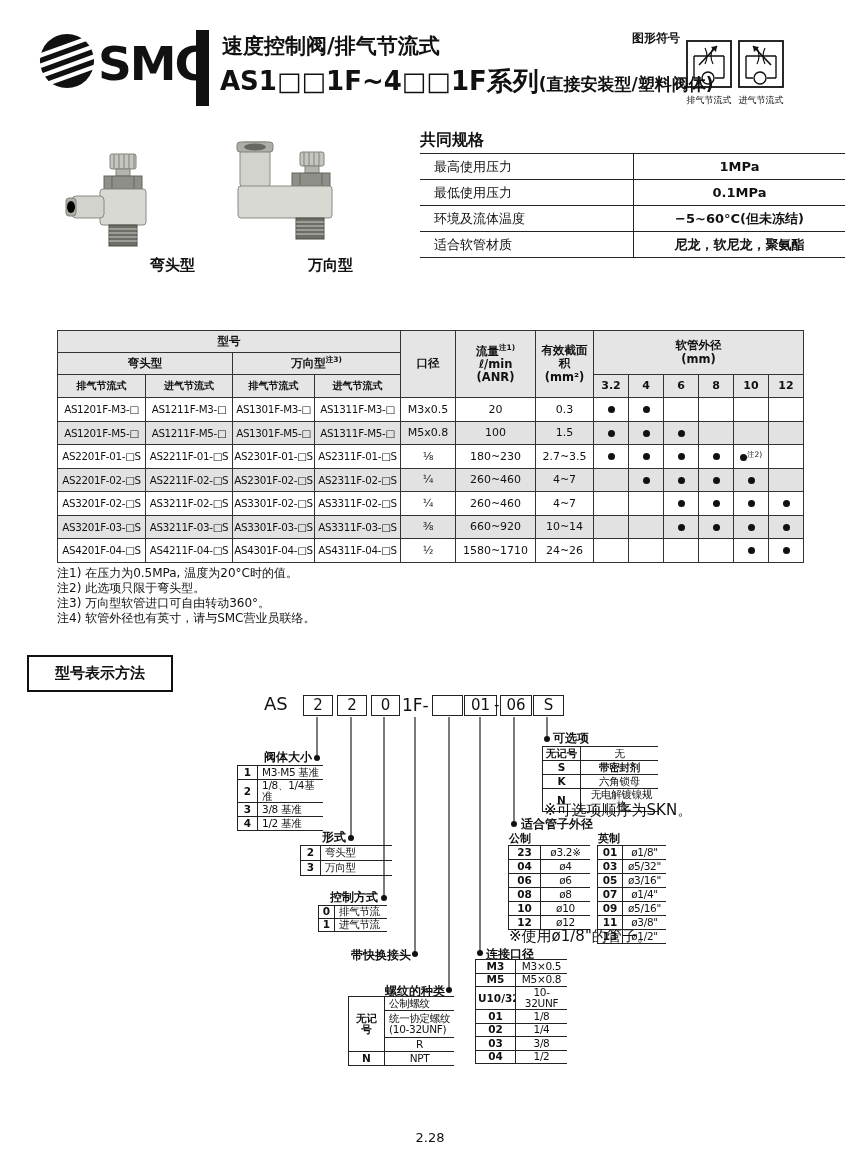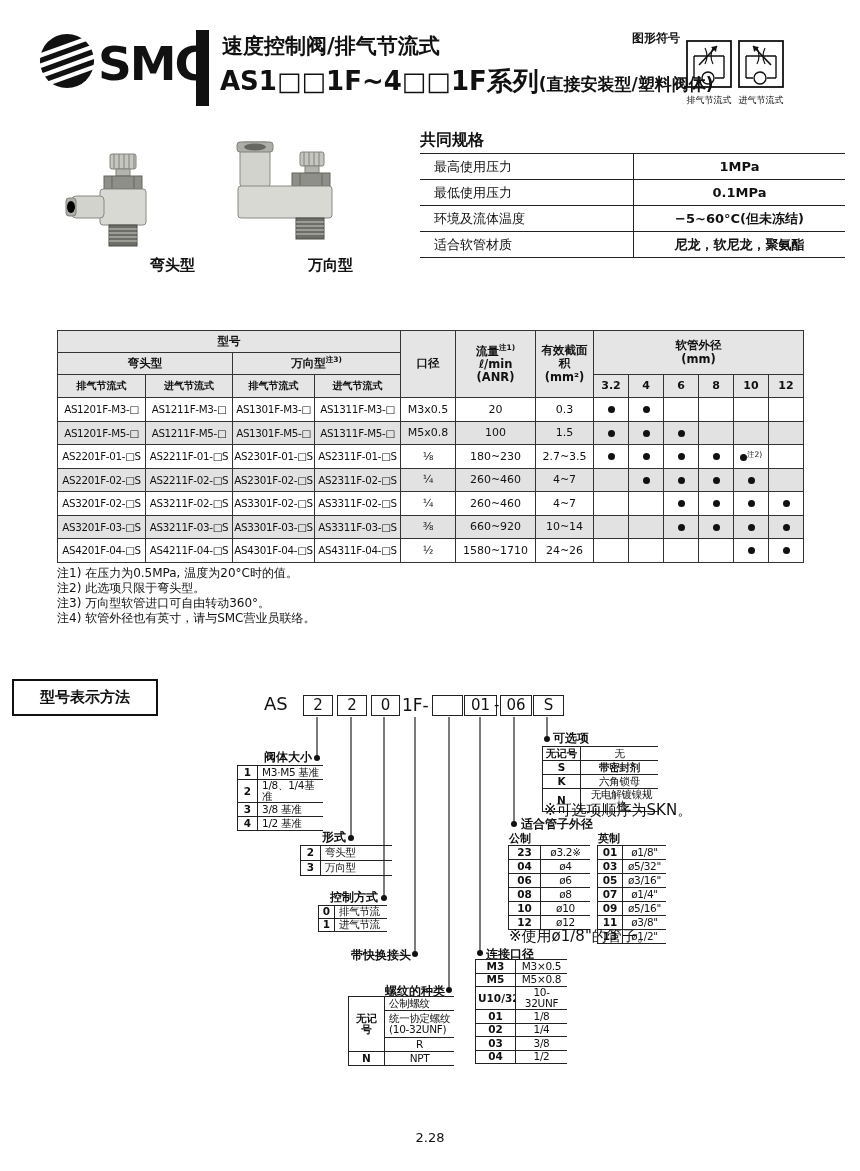--- a/index.html
+++ b/index.html
@@ -313,21 +313,21 @@
       </tbody>
   </table>
 
   <div class="abs notes" style="left:57px;top:566px;">
       <div>注1) 在压力为0.5MPa, 温度为20°C时的值。</div>
       <div>注2) 此选项只限于弯头型。</div>
       <div>注3) 万向型软管进口可自由转动360°。</div>
       <div>注4) 软管外径也有英寸，请与SMC营业员联络。</div>
     </div>
 
-  <div class="abs sec-box" style="left:12px;top:655px;margin-top:24px;">型号表示方法</div>
+  <div class="abs sec-box" style="left:27px;top:655px;">型号表示方法</div>
 
   <div class="abs" style="left:0;top:678px;width:860px;height:493px;">
 
     <svg class="lines" width="860" height="493">
       <g stroke="#222" stroke-width="1.2">
         <line x1="317" y1="39" x2="317" y2="80"></line>
         <line x1="351" y1="39" x2="351" y2="160"></line>
         <line x1="384" y1="39" x2="384" y2="220"></line>
         <line x1="415" y1="39" x2="415" y2="276"></line>
         <line x1="449" y1="39" x2="449" y2="312"></line>

